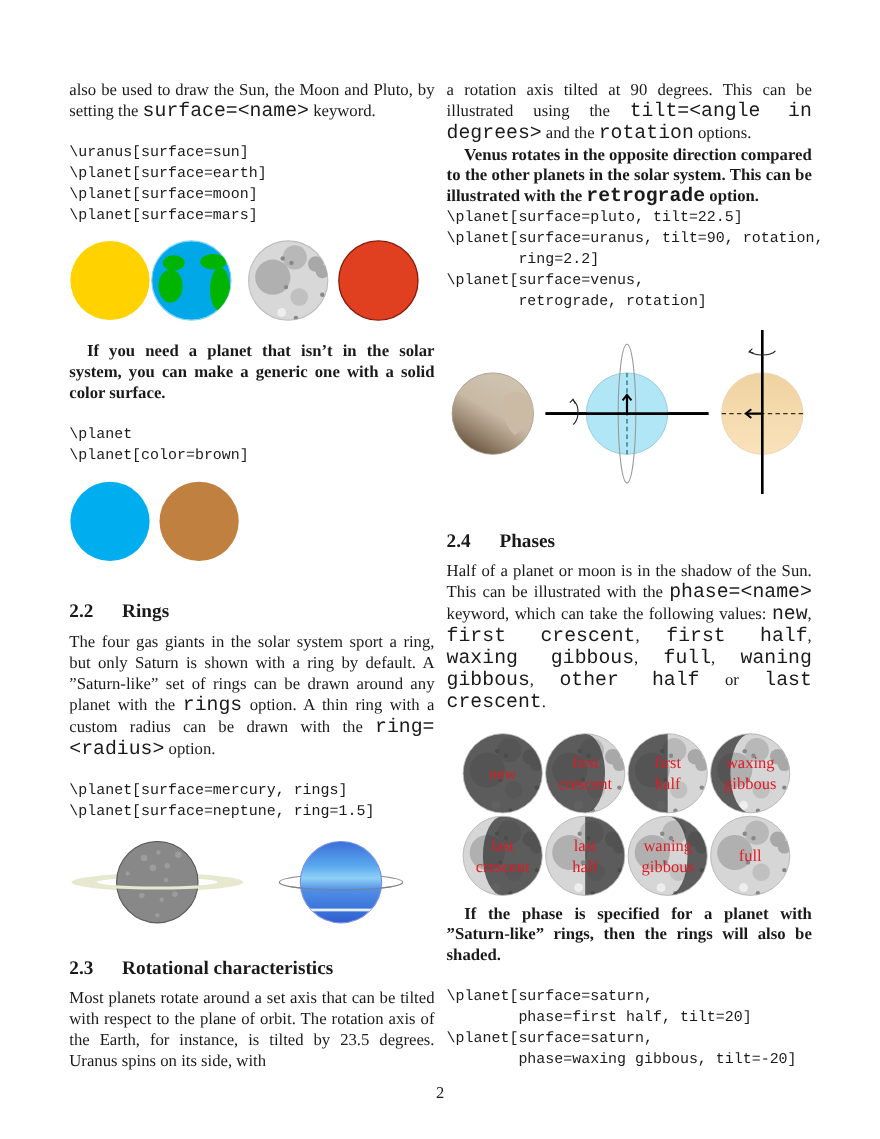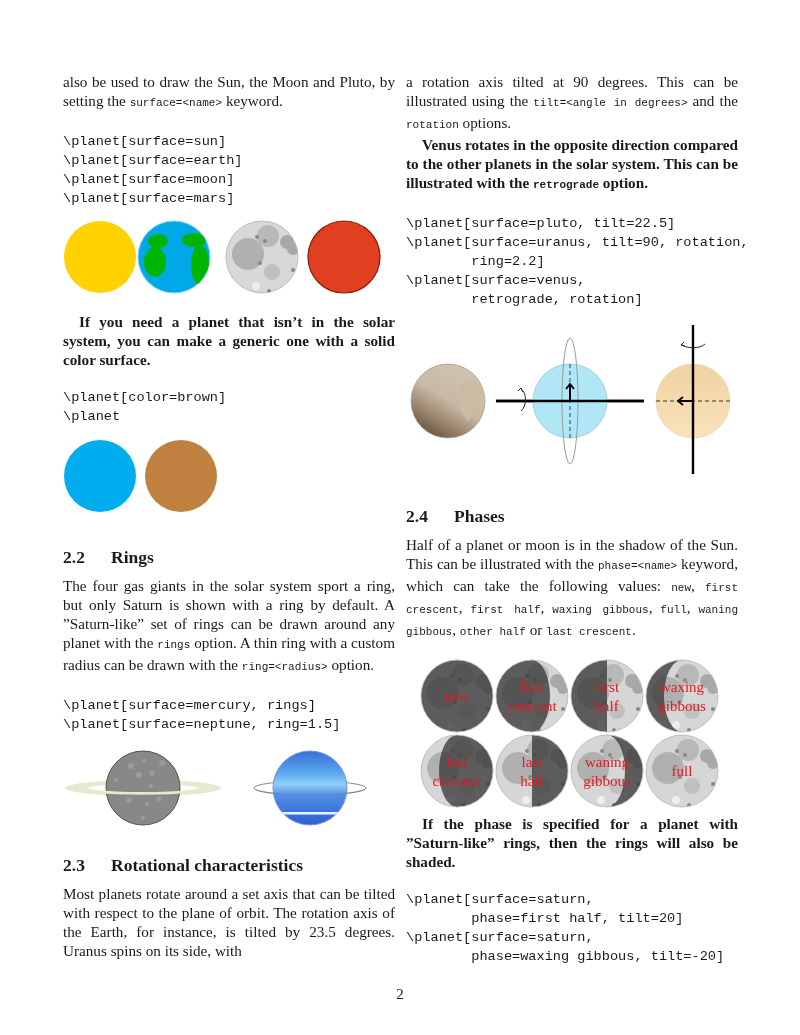--- a/index.html
+++ b/index.html
@@ -5,35 +5,35 @@
   html, body { margin: 0; padding: 0; background: #ffffff; }
   body { width: 800px; height: 1035px; position: relative; overflow: hidden;
          font-family: "Liberation Serif", "DejaVu Serif", serif; color: #1a1a1a; }
   .col { position: absolute; top: 72px; width: 332px; }
   #col-left { left: 63px; }
   #col-right { left: 406px; }
   p, .code, h2 { margin: 0; }
   p { font-size: 15.2px; line-height: 19px; text-align: justify; hyphens: manual; }
   p.indent { text-indent: 16px; font-weight: bold; }
   tt, .code { font-family: "Liberation Mono", "DejaVu Sans Mono", monospace; }
-  tt { font-size: 11px; }
+  tt { font-size: 18px; }
   .code { font-size: 13.6px; line-height: 19px; white-space: pre; }
   h2 { font-size: 17.5px; font-weight: bold; line-height: 22px; font-family: Liberation Serif, serif; }
   h2 .num { display: inline-block; width: 48px; }
   .fig { display: block; }
   .pagenum { position: absolute; top: 986px; left: 0; width: 800px; text-align: center; font-size: 15px; }
   .phase-lbl { font-family: "Liberation Serif", serif; font-size: 15px; fill: #e01b24; }
 </style>
 </head>
 <body>
 
 <div class="col" id="col-left">
   <p><span>also be used to draw the Sun, the Moon and Pluto, by setting the </span><tt>surface=&lt;name&gt;</tt><span> keyword.</span></p>
 
-  <div class="code" style="margin-top:19px"><div>\planet[surface=sun]</div><div>\planet[surface=earth]</div><div>\planet[surface=moon]</div><div>\planet[surface=mars]</div></div>
+  <div class="code" style="margin-top:19px"><div>\uranus[surface=sun]</div><div>\planet[surface=earth]</div><div>\planet[surface=moon]</div><div>\planet[surface=mars]</div></div>
 
   <svg class="fig" width="332" height="82" style="margin-top:12px">
     <defs>
       <clipPath id="cp-earth">
           <circle cx="111" cy="37" r="36"></circle>
         </clipPath>
       <clipPath id="cp-moon">
           <circle cx="199" cy="37" r="36"></circle>
         </clipPath>
     </defs>
@@ -61,21 +61,21 @@
         <circle cx="197" cy="43" r="2" fill="#888"></circle>
         <circle cx="230" cy="50" r="2" fill="#888"></circle>
         <circle cx="206" cy="71" r="2" fill="#888"></circle>
       </g>
     </g>
     <circle cx="281" cy="37" r="36" fill="#e04020" stroke="#8a1a0a" stroke-width="1.2"></circle>
   </svg>
 
   <p class="indent" style="margin-top:10px">If you need a planet that isn’t in the solar system, you can make a generic one with a solid color surface.</p>
 
-  <div class="code" style="margin-top:19px"><div>\planet[color=brown]</div><div>\planet</div></div>
+  <div class="code" style="margin-top:19px"><div>\planet</div><div>\planet[color=brown]</div></div>
 
   <svg class="fig" width="332" height="80" style="margin-top:12px">
     <circle id="generic-default" cx="37" cy="38" r="36" fill="#00adef"></circle>
     <circle id="generic-brown" cx="118" cy="38" r="36" fill="#bf8040"></circle>
   </svg>
 
   <h2 style="margin-top:28px"><span class="num">2.2</span><span>Rings</span></h2>
 
   <p style="margin-top:8px"><span>The four gas giants in the solar system sport a ring, but only Saturn is shown with a ring by default. A ”Saturn-like” set of rings can be drawn around any planet with the </span><tt>rings</tt><span> option. A thin ring with a custom radius can be drawn with the </span><tt>ring=&lt;radius&gt;</tt><span> option.</span></p>
 
@@ -130,21 +130,21 @@
   <h2 style="margin-top:24px"><span class="num">2.3</span><span>Rotational characteristics</span></h2>
 
   <p style="margin-top:8px">Most planets rotate around a set axis that can be tilted with respect to the plane of orbit. The rotation axis of the Earth, for instance, is tilted by 23.5 degrees. Uranus spins on its side, with</p>
 </div>
 
 <div class="col" id="col-right">
   <p><span>a rotation axis tilted at 90 degrees. This can be illustrated using the </span><tt>tilt=&lt;angle in degrees&gt;</tt><span> and the </span><tt>rotation</tt><span> options.</span></p>
 
   <p class="indent"><span>Venus rotates in the opposite direction compared to the other planets in the solar system. This can be illustrated with the </span><tt>retrograde</tt><span> option.</span></p>
 
-  <div class="code" style="margin-top:19px"><div>\planet[surface=pluto, tilt=22.5]</div><div>\planet[surface=uranus, tilt=90, rotation,</div><div>        ring=2.2]</div><div>\planet[surface=venus,</div><div>        retrograde, rotation]</div></div>
+  <div class="code" style=""><div>\planet[surface=pluto, tilt=22.5]</div><div>\planet[surface=uranus, tilt=90, rotation,</div><div>        ring=2.2]</div><div>\planet[surface=venus,</div><div>        retrograde, rotation]</div></div>
 
   <svg class="fig" width="340" height="160" style="margin-top:12px">
     <defs>
       <linearGradient id="g-pluto" x1="0" y1="1" x2="0.6" y2="0">
         <stop offset="0" stop-color="#4a3820"></stop>
         <stop offset="0.35" stop-color="#9a8670"></stop>
         <stop offset="0.6" stop-color="#c8b9a4"></stop>
         <stop offset="1" stop-color="#cfc3b0"></stop>
       </linearGradient>
       <linearGradient id="g-venus" x1="0" y1="0" x2="0" y2="1">

